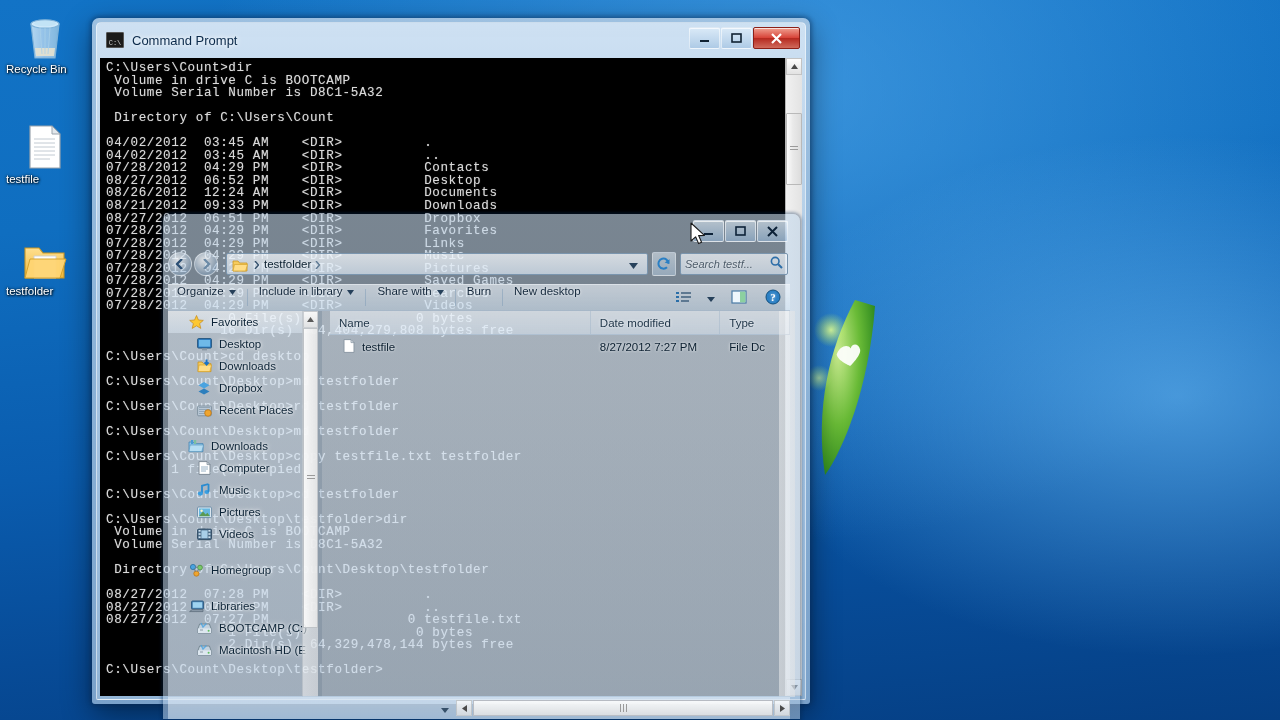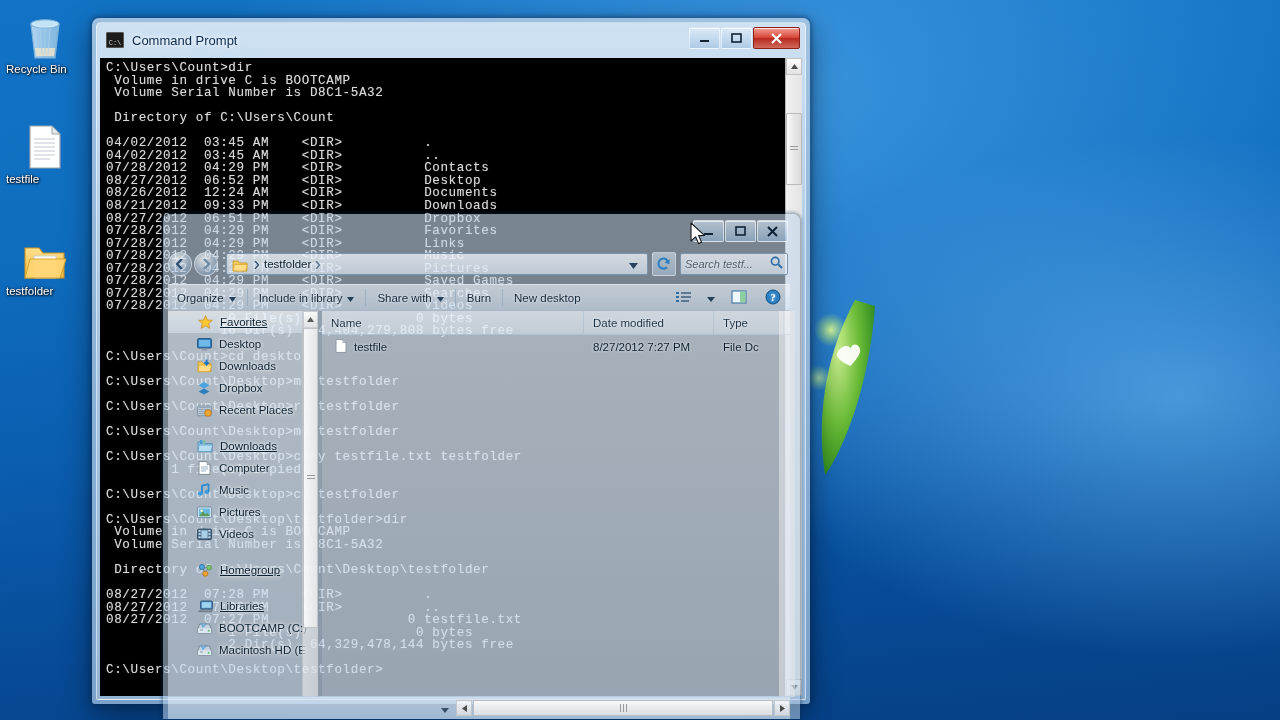--- a/index.html
+++ b/index.html
@@ -160,58 +160,58 @@
   #exptoolbar{
     position:absolute;left:5px;top:70px;width:622px;height:27px;
     display:flex;align-items:center;
     background:linear-gradient(180deg,rgba(240,246,252,.62),rgba(214,230,244,.58));
     border-top:1px solid rgba(255,255,255,.55);
     border-bottom:1px solid rgba(140,165,190,.5);
     box-sizing:border-box;
   }
   .tbitem{
     font-size:11.5px;color:#14283c;padding:0 9px;height:100%;
-    display:flex;align-items:center;gap:5px;cursor:pointer;
+    display:flex;gap:5px;cursor:pointer;
     text-shadow:0 0 3px rgba(255,255,255,.9);white-space:nowrap;
   }
   .tbsep{width:1px;height:17px;background:rgba(120,150,180,.45);margin:0 2px;}
   .tbright{margin-left:auto;display:flex;align-items:center;}
 
   #expmain{
     position:absolute;left:5px;top:97px;width:622px;height:386px;
     display:flex;
   }
   #navpane{
     width:150px;height:100%;overflow:hidden;position:relative;
     background:linear-gradient(180deg,rgba(232,240,248,.52),rgba(218,231,244,.5));
   }
   .navitem{
     display:flex;align-items:center;height:22px;padding-left:14px;gap:7px;
     font-size:11.5px;color:#0c2336;cursor:pointer;
     text-shadow:0 0 3px rgba(255,255,255,.95),0 0 6px rgba(255,255,255,.7);
     white-space:nowrap;
   }
   .navitem.child{padding-left:28px;}
-  .navitem.hdr{padding-left:29px;text-decoration:underline;}
+  .navitem.hdr{padding-left:20px;}
   .navitem.sel{background:linear-gradient(180deg,rgba(255,255,255,.5),rgba(226,238,250,.45));}
   .navspacer{height:14px;}
   #navscroll{
     position:absolute;right:0;top:0;width:15px;height:100%;
     background:linear-gradient(90deg,rgba(243,243,243,.55),rgba(228,228,228,.55));
     border-left:1px solid rgba(170,180,190,.5);
   }
   #navthumb{
     position:absolute;left:0;top:17px;width:15px;height:300px;
     background:linear-gradient(90deg,rgba(253,253,253,.85),rgba(233,233,233,.8));
     border:1px solid rgba(180,185,190,.8);box-sizing:border-box;
     display:flex;align-items:center;justify-content:center;cursor:pointer;
   }
   #splitter{width:4px;background:rgba(190,205,220,.4);cursor:col-resize;}
   #listpane{flex:1;position:relative;overflow:hidden;
-    background:linear-gradient(180deg,rgba(236,243,250,.42),rgba(226,236,246,.40));}
+    background:linear-gradient(180deg,rgba(236,243,250,.42),rgba(226,236,246,.40));padding-left:8px;}
   #colhead{
     display:flex;height:23px;align-items:center;
     border-bottom:1px solid rgba(150,175,200,.55);
     background:linear-gradient(180deg,rgba(246,250,254,.5),rgba(226,238,250,.45));
   }
   .col{
     font-size:11.5px;color:#1d3346;padding-left:9px;box-sizing:border-box;
     border-right:1px solid rgba(160,180,200,.45);height:100%;
     display:flex;align-items:center;cursor:pointer;
     text-shadow:0 0 3px rgba(255,255,255,.9);

